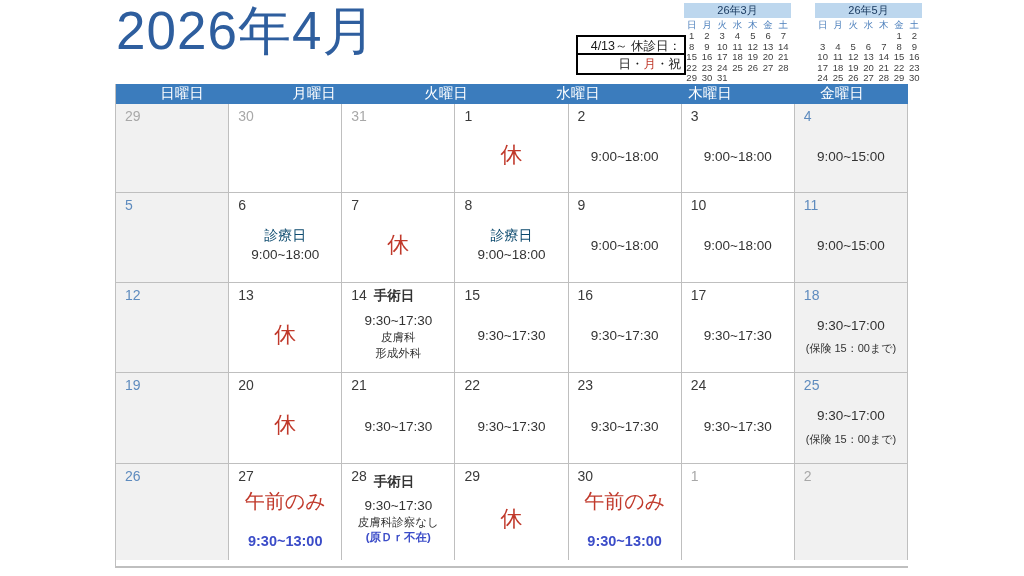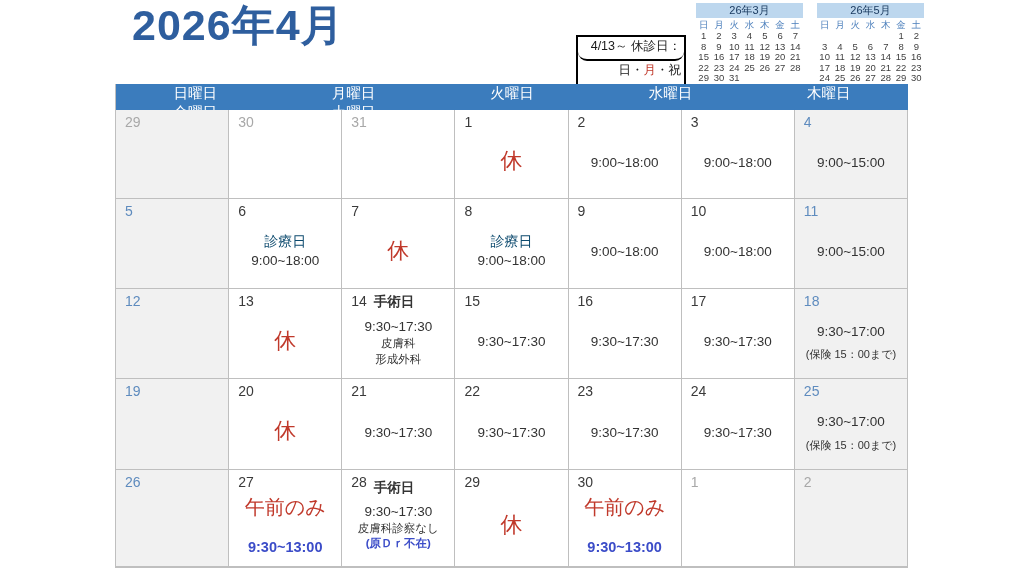--- a/index.html
+++ b/index.html
@@ -16,48 +16,48 @@
   *{margin:0;padding:0;box-sizing:border-box;}
   html,body{width:1024px;height:576px;}
   body{
     position:relative;
     background:#ffffff;
     font-family:"Liberation Sans","DejaVu Sans",sans-serif;
     overflow:hidden;
   }
   
   .title{
-    position:absolute;left:132px;top:2px;
-    font-size:43px;font-weight:700;color:var(--title-blue);
+    position:absolute;left:116px;top:2px;
+    font-size:53px;font-weight:400;color:var(--title-blue);
     letter-spacing:1px;line-height:1.1;
   }
   
   .notice{
     position:absolute;left:576px;top:35px;width:110px;
     border:2.5px solid #000;background:#fff;
   }
-  .notice-row{height:24px;line-height:18px;font-size:12.5px;color:#1a1a1a;text-align:right;padding-right:3px;white-space:nowrap;border-radius:9px;}
+  .notice-row{height:18px;line-height:18px;font-size:12.5px;color:#1a1a1a;text-align:right;padding-right:3px;white-space:nowrap;}
   .notice-row.first{border-bottom:2px solid #000;}
   .red-char{color:var(--red);}
   
-  #mini-calendars{position:absolute;left:684px;top:3px;display:flex;gap:14px;margin-left:12px;}
+  #mini-calendars{position:absolute;left:684px;top:3px;display:flex;gap:24px;}
   .mini-cal{width:107px;}
   .mini-title{background:#BDD7EE;color:#17375D;text-align:center;font-size:11px;height:15px;line-height:15px;}
   .mini-grid{display:grid;grid-template-columns:repeat(7,1fr);text-align:center;margin-top:1px;}
   .mini-wd{color:#4A7EBB;font-size:9.5px;line-height:12px;}
   .mini-d{color:#3F3F3F;font-size:9.5px;line-height:10.5px;}
   
   #main-calendar{
     position:absolute;left:115px;top:84px;width:793px;height:484px;
     border-left:1px solid var(--grid);
     border-bottom:2px solid var(--grid);
   }
   .cal-header{
-    display:grid;grid-template-columns:repeat(5,1fr);
-    background:var(--hdr-blue);color:#fff;height:26px;
+    display:grid;grid-template-columns:repeat(6,1fr);
+    background:var(--hdr-blue);color:#fff;height:20px;
     align-items:center;text-align:center;font-size:14.5px;
   }
   .cal-body{
     display:grid;grid-template-columns:repeat(7,1fr);
     grid-template-rows:89px 90px 90px 91px 1fr;
     height:456px;
   }
   .cell{
     border-right:1px solid var(--grid);
     border-bottom:1px solid var(--grid);

